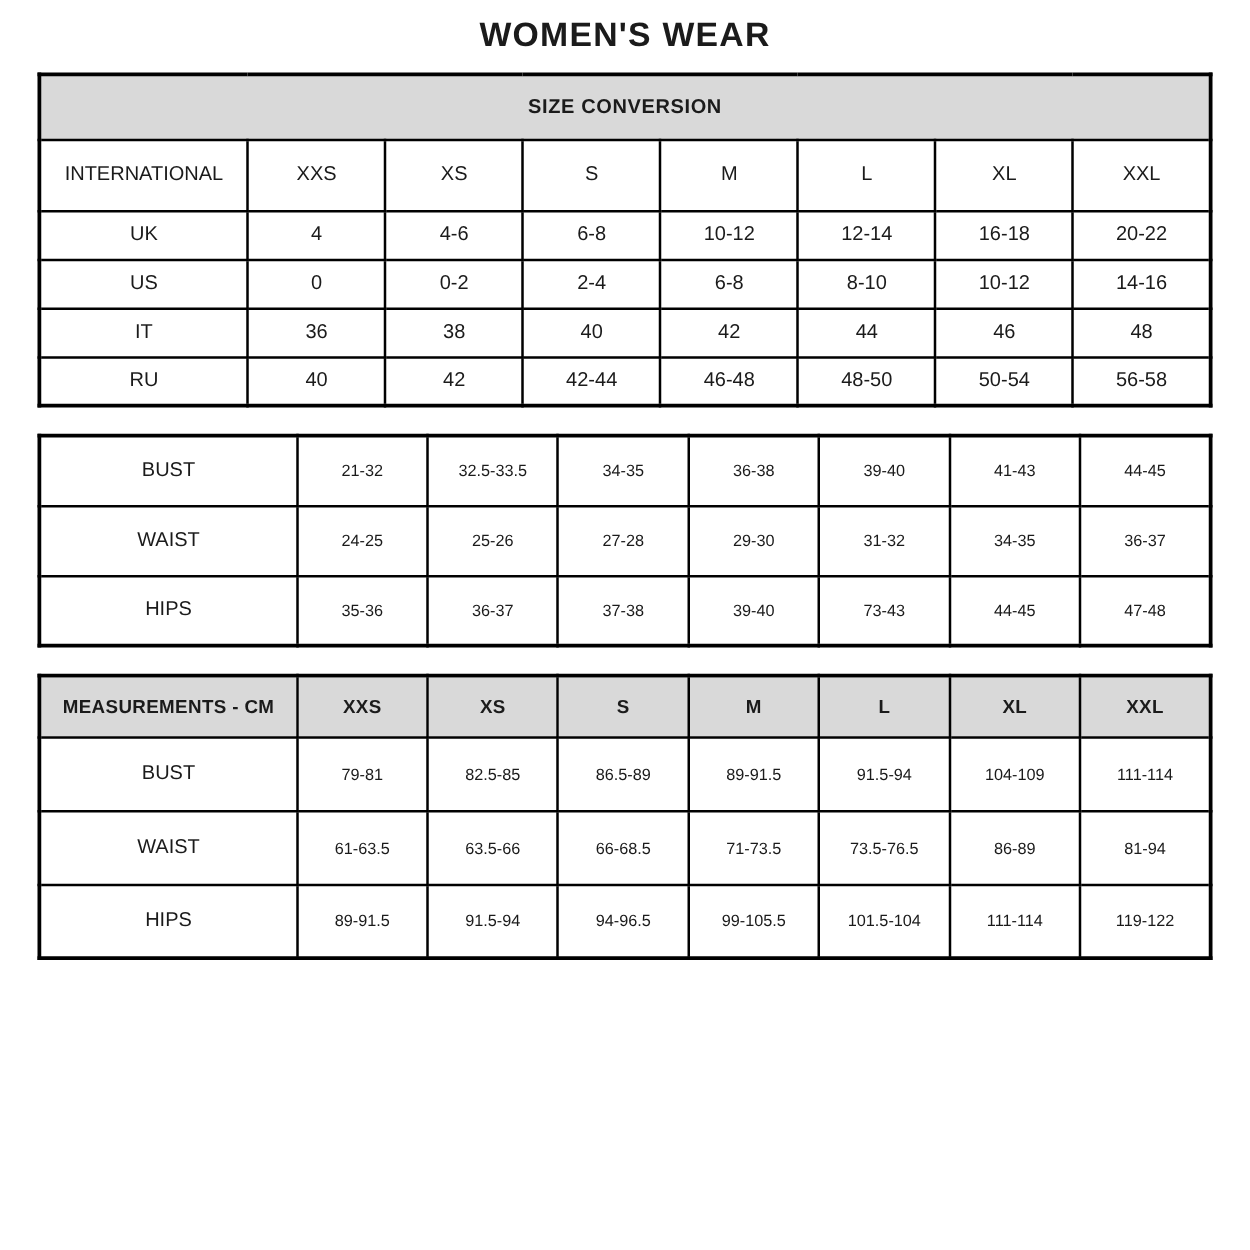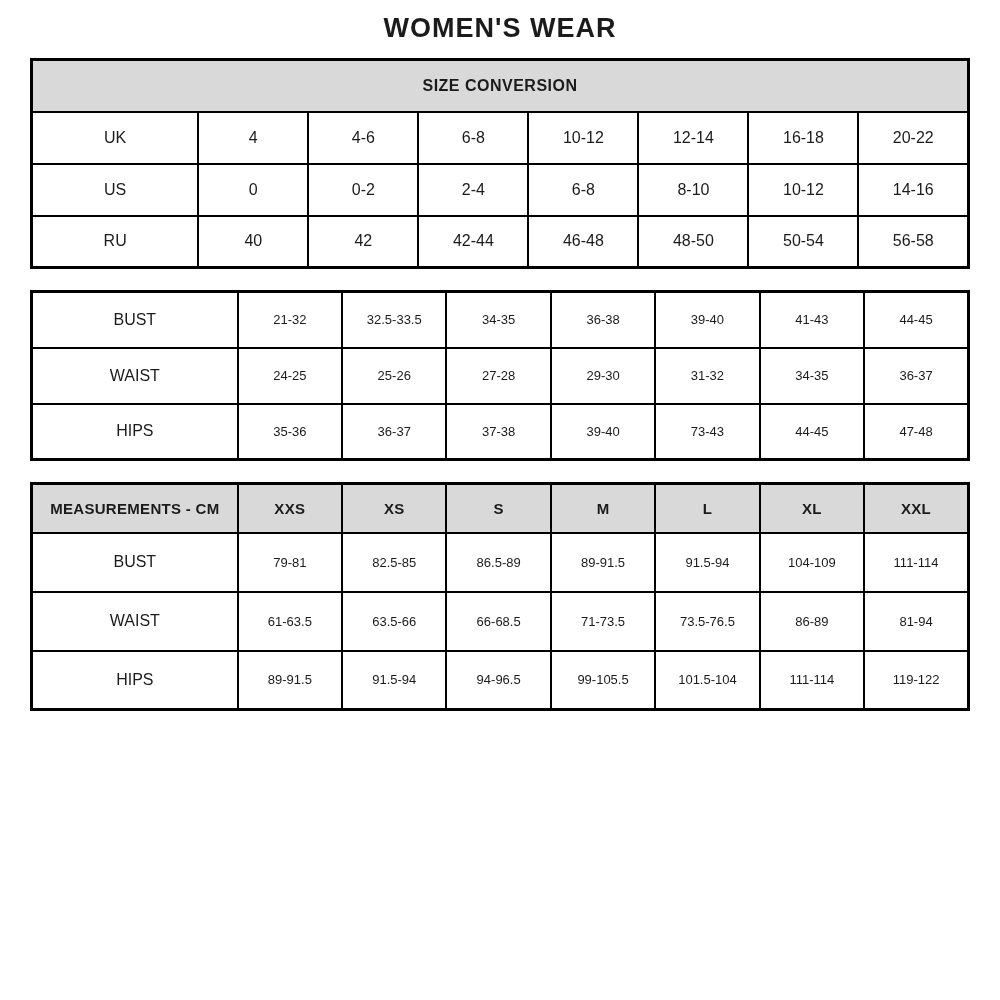--- a/index.html
+++ b/index.html
@@ -39,21 +39,21 @@
   }
   
   .tbl-wrap[data-table="0"] .header-row td {
     background: #ffffff;
     font-weight: 400;
     font-size: 16px;
     height: 57px;
   }
   .tbl-wrap[data-table="0"] .data-row td {
     font-size: 16px;
-    height: 52px;
+    height: 39px;
   }
   
   .tbl-wrap[data-table="1"] .header-row td,
   .tbl-wrap[data-table="2"] .header-row td {
     background: #d9d9d9;
     font-weight: 700;
     font-size: 15px;
     letter-spacing: 0.3px;
     height: 49px;
   }
@@ -82,39 +82,59 @@
           <col>
           <col>
           <col>
           <col>
           <col>
         </colgroup>
         <tbody>
           <tr class="banner-row">
             <td colspan="8">SIZE CONVERSION</td>
           </tr>
+          <tr class="header-row">
+            <td>INTERNATIONAL</td>
+            <td>XXS</td>
+            <td>XS</td>
+            <td>S</td>
+            <td>M</td>
+            <td>L</td>
+            <td>XL</td>
+            <td>XXL</td>
+          </tr>
           <tr class="data-row">
             <td>UK</td>
             <td>4</td>
             <td>4-6</td>
             <td>6-8</td>
             <td>10-12</td>
             <td>12-14</td>
             <td>16-18</td>
             <td>20-22</td>
           </tr>
           <tr class="data-row">
             <td>US</td>
             <td>0</td>
             <td>0-2</td>
             <td>2-4</td>
             <td>6-8</td>
             <td>8-10</td>
             <td>10-12</td>
             <td>14-16</td>
+          </tr>
+          <tr class="data-row">
+            <td>IT</td>
+            <td>36</td>
+            <td>38</td>
+            <td>40</td>
+            <td>42</td>
+            <td>44</td>
+            <td>46</td>
+            <td>48</td>
           </tr>
           <tr class="data-row">
             <td>RU</td>
             <td>40</td>
             <td>42</td>
             <td>42-44</td>
             <td>46-48</td>
             <td>48-50</td>
             <td>50-54</td>
             <td>56-58</td>

